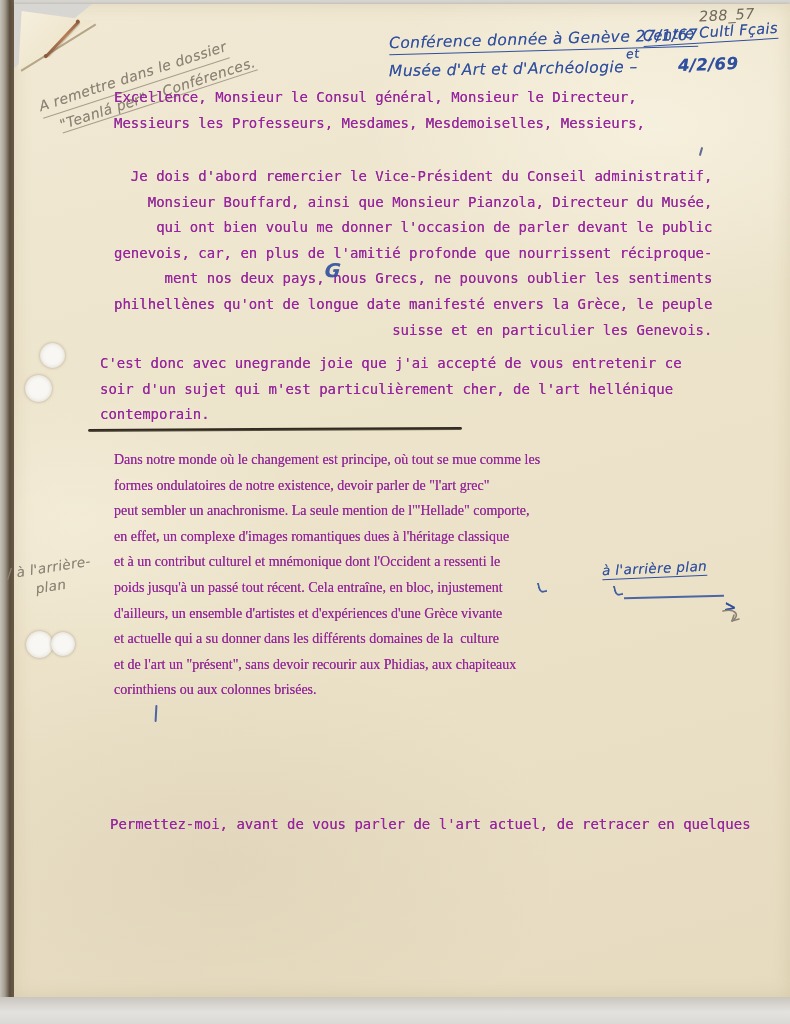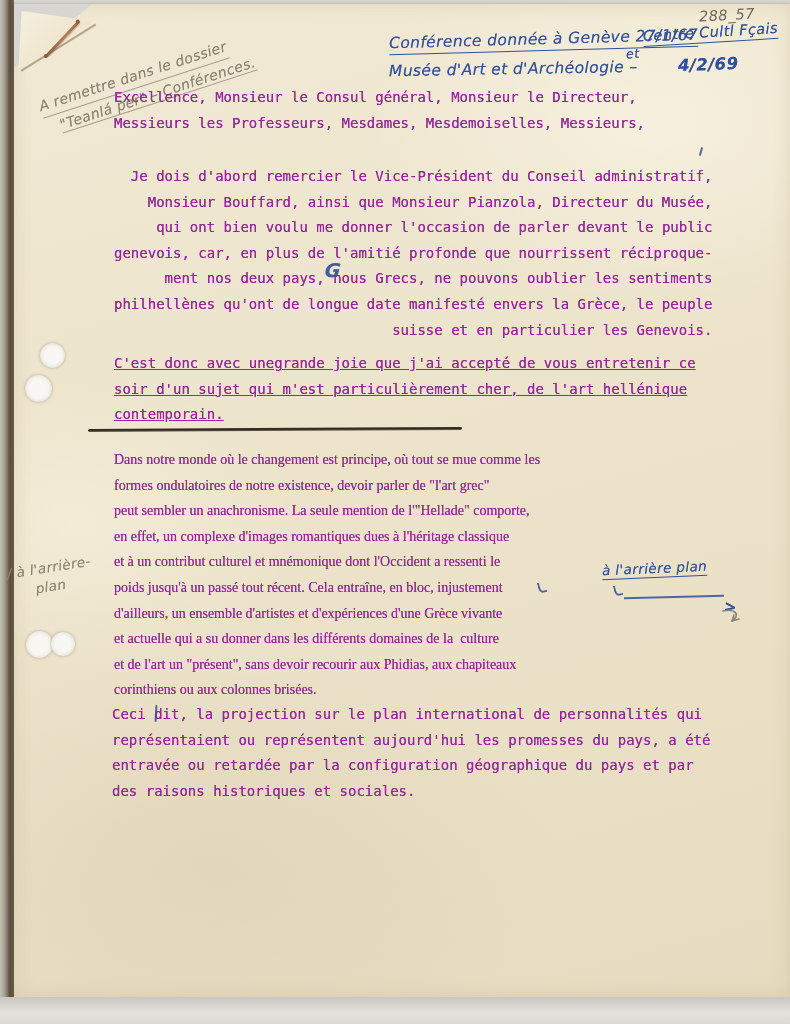--- a/index.html
+++ b/index.html
@@ -55,21 +55,21 @@
   .punch.c{left:26px;top:631px;width:27px;height:27px;}
   .punch.d{left:51px;top:632px;width:24px;height:24px;}
 
   
   .typed{position:absolute;white-space:pre;
     font-family:"DejaVu Sans Mono","Liberation Mono",monospace;
     font-size:14px;line-height:25.6px;color:#a21caf;
     text-shadow:0 0 .6px rgba(70,60,45,.75);}
   .p1{left:114px;top:85px;}
   .p2{left:114px;top:164px;text-align:right;}
-  .p3{left:114px;top:351px;text-decoration:underline;}
+  .p3{left:100px;top:351px;}
   .p4{left:114px;top:447px;font-family:Liberation Serif, serif;}
   .p5{left:112px;top:702px;}
   .p6{left:110px;top:812px;}
   .rule{position:absolute;left:88px;top:428px;width:374px;height:3px;
     background:linear-gradient(#30291f 40%,#6a6152 100%);border-radius:2px;
     transform:rotate(-.3deg);}
 
   
   .hand{position:absolute;font-style:italic;letter-spacing:.4px;}
   .ink{color:#2f4f9f;text-shadow:0 0 .5px rgba(47,79,159,.6);}
@@ -163,24 +163,21 @@
   <div class="typed p4">Dans notre monde où le changement est principe, où tout se mue comme les
 formes ondulatoires de notre existence, devoir parler de "l'art grec"
 peut sembler un anachronisme. La seule mention de l'"Hellade" comporte,
 en effet, un complexe d'images romantiques dues à l'héritage classique
 et à un contribut culturel et mnémonique dont l'Occident a ressenti le
 poids jusqu'à un passé tout récent. Cela entraîne, en bloc, injustement
 d'ailleurs, un ensemble d'artistes et d'expériences d'une Grèce vivante
 et actuelle qui a su donner dans les différents domaines de la  culture
 et de l'art un "présent", sans devoir recourir aux Phidias, aux chapiteaux
 corinthiens ou aux colonnes brisées.</div>
-  <div class="typed p5">Ceci dit, la projection sur le plan international de personnalités qui
-représentaient ou représentent aujourd'hui les promesses du pays, a été
-entravée ou retardée par la configuration géographique du pays et par
-des raisons historiques et sociales.</div>
+  <div class="typed p6">Permettez-moi, avant de vous parler de l'art actuel, de retracer en quelques</div>
 
   <div class="hand ink blue-g">G</div>
 
   <div class="hand pencil margin-note">
     <span>/ à l'arrière-</span>
     <span class="l2">plan</span>
   </div>
 
   <div class="hand ink inline-ann">à l'arrière plan</div>
   <div class="inj-underline"></div>

